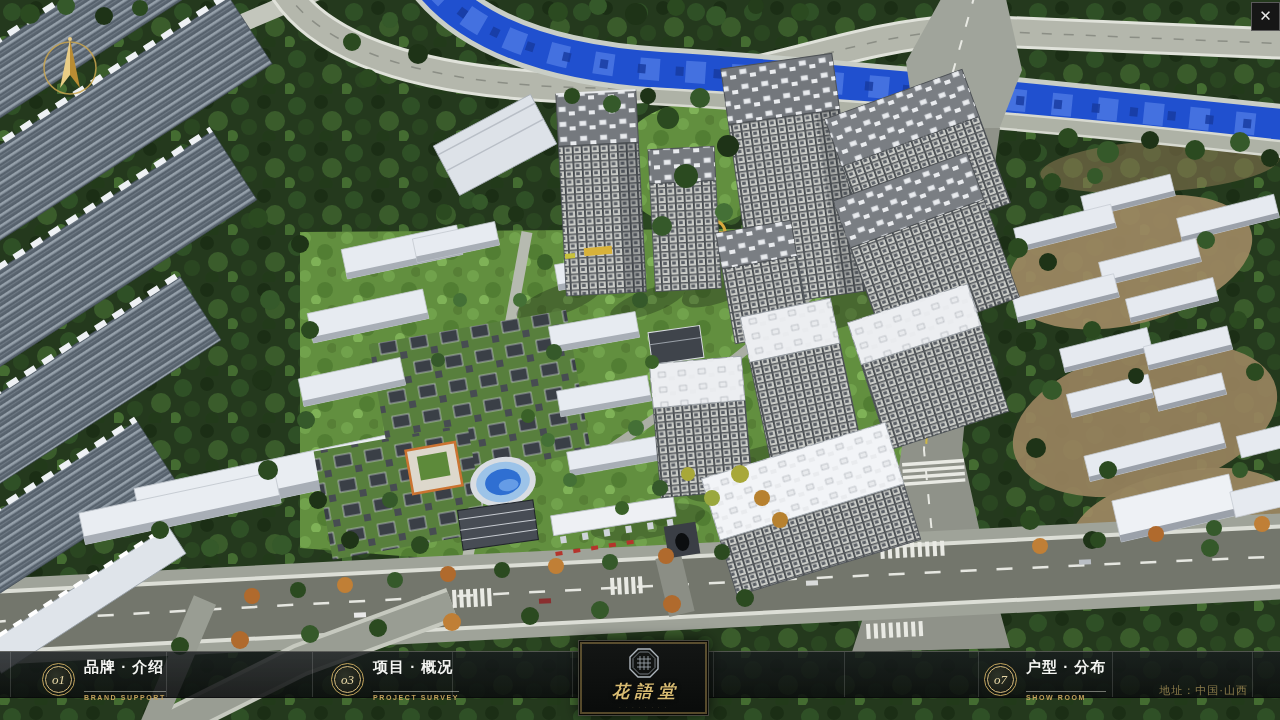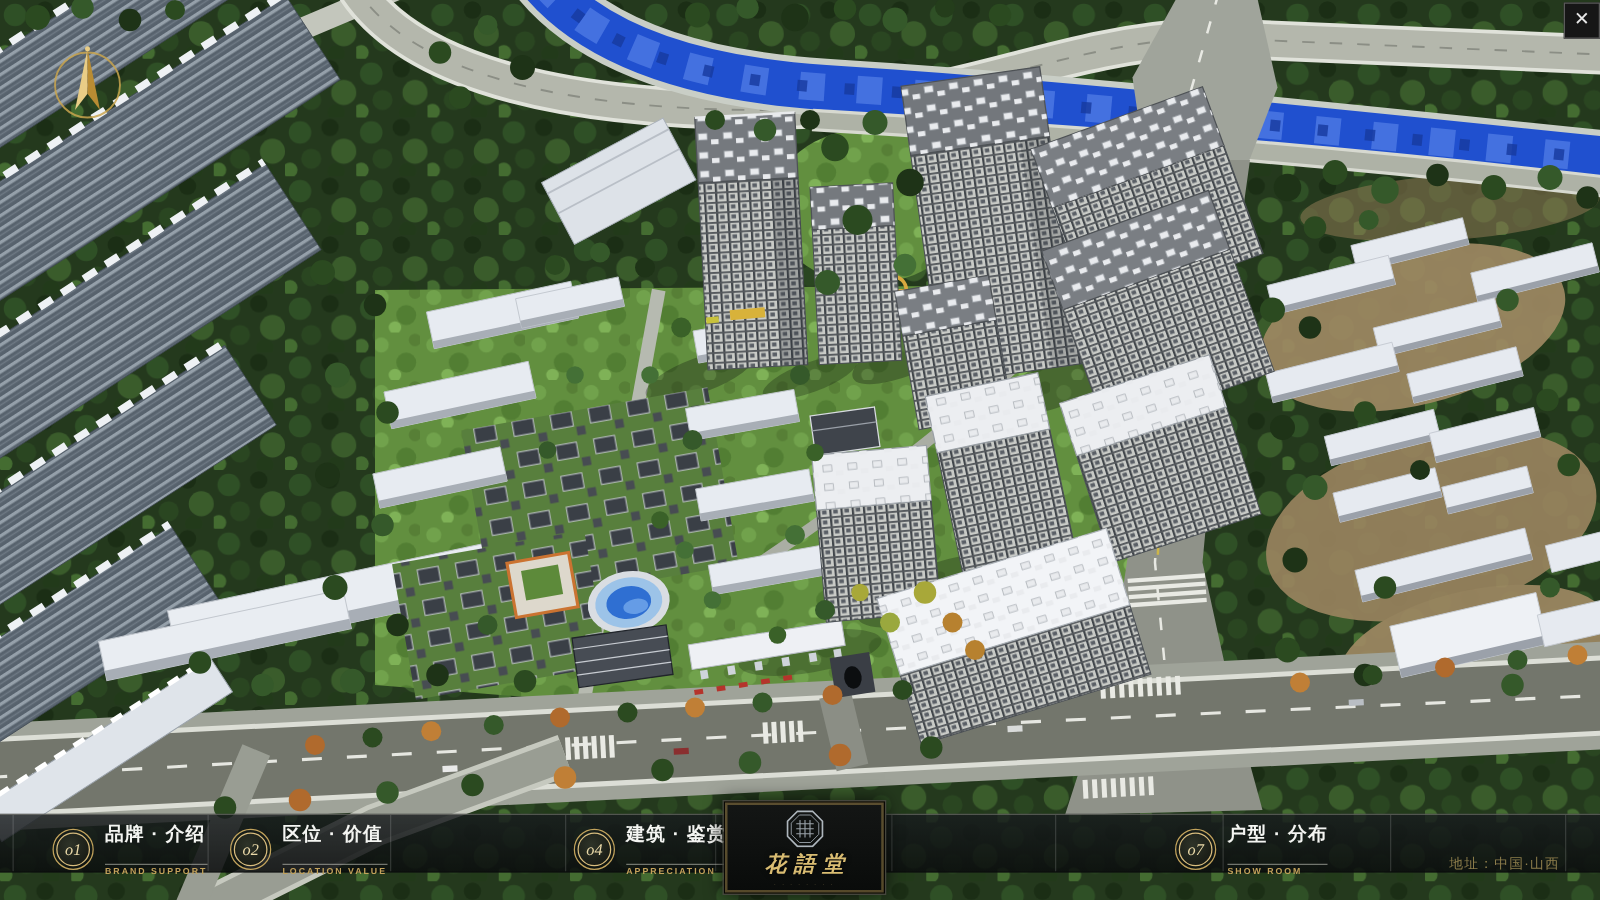--- a/index.html
+++ b/index.html
@@ -583,39 +583,30 @@
 
   <div class="nav-item" style="left:42px">
     <span class="badge">
           <span class="badge-inner">o1</span>
         </span>
     <span class="nav-text">
           <span class="nav-zh">品牌 · 介绍</span>
       <span class="nav-en">BRAND SUPPORT</span>
         </span>
   </div>
-  <div class="nav-item" style="left:184px">
+  <div class="nav-item" style="left:331px">
     <span class="badge">
-          <span class="badge-inner">o2</span>
+          <span class="badge-inner">o3</span>
         </span>
     <span class="nav-text">
-          <span class="nav-zh">区位 · 价值</span>
-      <span class="nav-en">LOCATION VALUE</span>
+          <span class="nav-zh">项目 · 概况</span>
+      <span class="nav-en">PROJECT SURVEY</span>
         </span>
   </div>
-  <div class="nav-item" style="left:459px">
-    <span class="badge">
-          <span class="badge-inner">o4</span>
-        </span>
-    <span class="nav-text">
-          <span class="nav-zh">建筑 · 鉴赏</span>
-      <span class="nav-en">APPRECIATION</span>
-        </span>
-  </div>
-  <div class="nav-item" style="left:940px">
+  <div class="nav-item" style="left:984px">
     <span class="badge">
           <span class="badge-inner">o7</span>
         </span>
     <span class="nav-text">
           <span class="nav-zh">户型 · 分布</span>
       <span class="nav-en">SHOW ROOM</span>
         </span>
   </div>
 </div>
 

